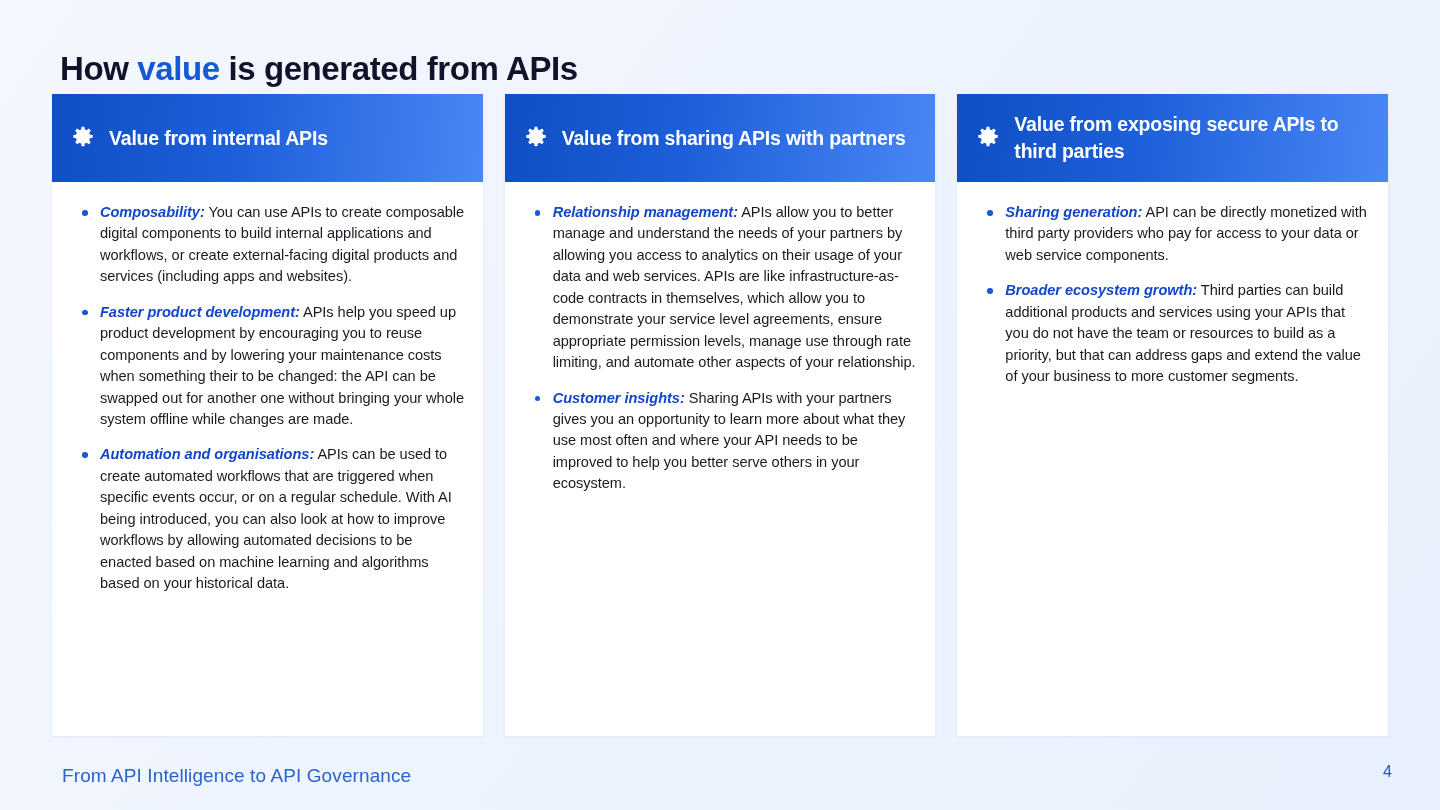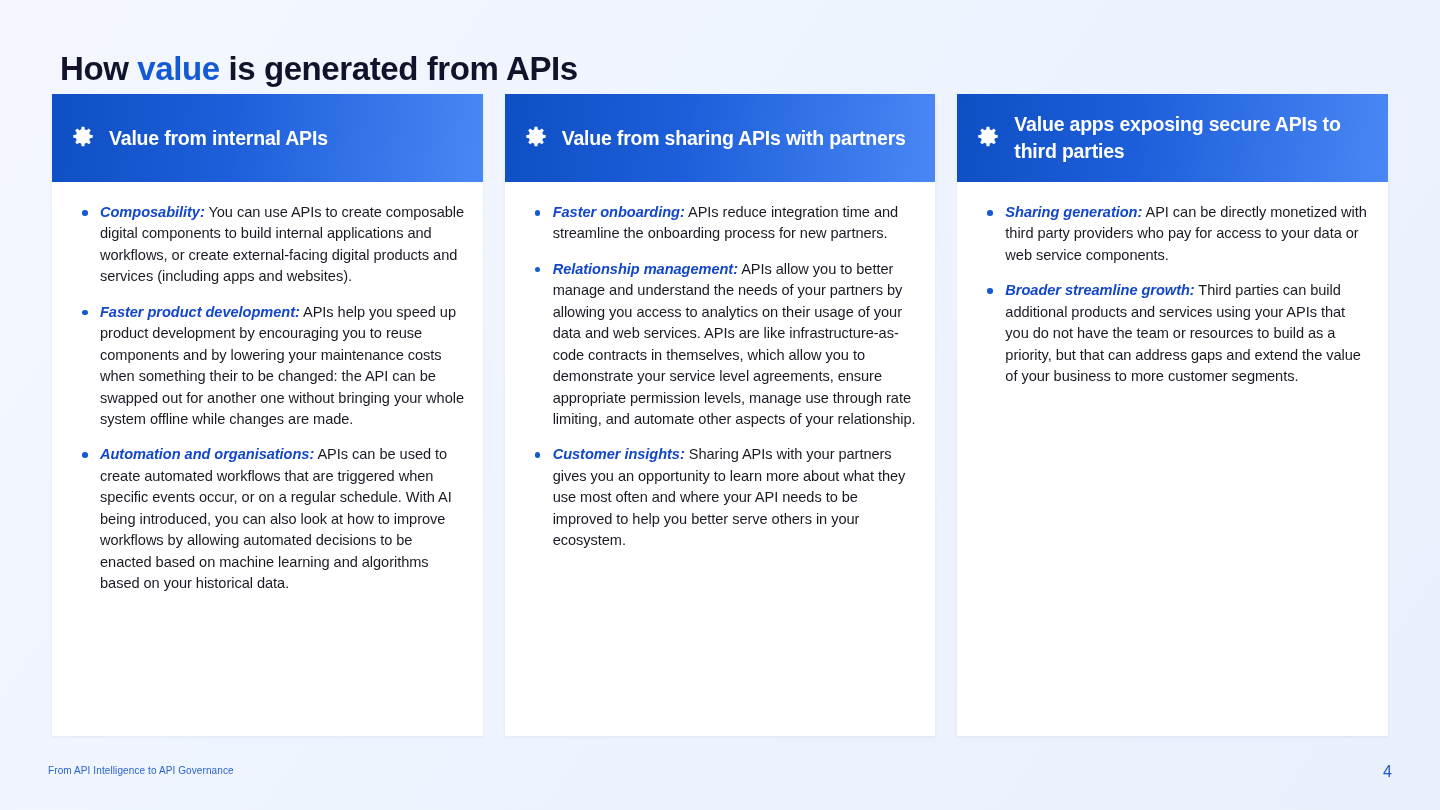--- a/index.html
+++ b/index.html
@@ -113,23 +113,23 @@
   }
   .lead {
     color: #1347c9;
     font-weight: 700;
     font-style: italic;
   }
 
   
   .footer-left {
     position: absolute;
-    left: 48px;
+    left: 62px;
     top: 765px;
-    font-size: 10px;
+    font-size: 19px;
     color: #2a63cf;
     letter-spacing: 0.1px;
   }
   .footer-page {
     position: absolute;
     right: 48px;
     top: 763px;
     font-size: 16px;
     color: #2255c8;
     font-weight: 400;
@@ -168,40 +168,39 @@
           <span style="display: flex; flex: 0 0 auto;">
             <svg class="gear-icon" viewBox="0 0 24 24" aria-hidden="true">
               <path fill="#ffffff" d="M12 8.2a3.8 3.8 0 1 0 0 7.6 3.8 3.8 0 0 0 0-7.6zm0 1.9a1.9 1.9 0 1 1 0 3.8 1.9 1.9 0 0 1 0-3.8z"></path>
               <path fill="#ffffff" d="M10.7 1.6h2.6l.35 2.5a8.6 8.6 0 0 1 1.72.72l2.02-1.5 1.84 1.84-1.5 2.02c.3.54.54 1.12.72 1.72l2.5.35v2.6l-2.5.35a8.6 8.6 0 0 1-.72 1.72l1.5 2.02-1.84 1.84-2.02-1.5c-.54.3-1.12.54-1.72.72l-.35 2.5h-2.6l-.35-2.5a8.6 8.6 0 0 1-1.72-.72l-2.02 1.5-1.84-1.84 1.5-2.02a8.6 8.6 0 0 1-.72-1.72l-2.5-.35v-2.6l2.5-.35c.18-.6.42-1.18.72-1.72l-1.5-2.02 1.84-1.84 2.02 1.5c.54-.3 1.12-.54 1.72-.72l.35-2.5z"></path>
             </svg>
           </span>
           <div class="card-title">Value from sharing APIs with partners</div>
         </div>
         <div class="card-body">
           <ul class="bullets">
-            <li><span class="lead">Faster onboarding:</span><span> APIs reduce integration time and streamline the onboarding process for new partners.</span></li>
             <li><span class="lead">Relationship management:</span><span> APIs allow you to better manage and understand the needs of your partners by allowing you access to analytics on their usage of your data and web services. APIs are like infrastructure-as-code contracts in themselves, which allow you to demonstrate your service level agreements, ensure appropriate permission levels, manage use through rate limiting, and automate other aspects of your relationship.</span></li>
             <li><span class="lead">Customer insights:</span><span> Sharing APIs with your partners gives you an opportunity to learn more about what they use most often and where your API needs to be improved to help you better serve others in your ecosystem.</span></li>
           </ul>
         </div>
       </div>
       <div class="card">
         <div class="card-header">
           <span style="display: flex; flex: 0 0 auto;">
             <svg class="gear-icon" viewBox="0 0 24 24" aria-hidden="true">
               <path fill="#ffffff" d="M12 8.2a3.8 3.8 0 1 0 0 7.6 3.8 3.8 0 0 0 0-7.6zm0 1.9a1.9 1.9 0 1 1 0 3.8 1.9 1.9 0 0 1 0-3.8z"></path>
               <path fill="#ffffff" d="M10.7 1.6h2.6l.35 2.5a8.6 8.6 0 0 1 1.72.72l2.02-1.5 1.84 1.84-1.5 2.02c.3.54.54 1.12.72 1.72l2.5.35v2.6l-2.5.35a8.6 8.6 0 0 1-.72 1.72l1.5 2.02-1.84 1.84-2.02-1.5c-.54.3-1.12.54-1.72.72l-.35 2.5h-2.6l-.35-2.5a8.6 8.6 0 0 1-1.72-.72l-2.02 1.5-1.84-1.84 1.5-2.02a8.6 8.6 0 0 1-.72-1.72l-2.5-.35v-2.6l2.5-.35c.18-.6.42-1.18.72-1.72l-1.5-2.02 1.84-1.84 2.02 1.5c.54-.3 1.12-.54 1.72-.72l.35-2.5z"></path>
             </svg>
           </span>
-          <div class="card-title">Value apps exposing secure APIs to third parties</div>
+          <div class="card-title">Value from exposing secure APIs to third parties</div>
         </div>
         <div class="card-body">
           <ul class="bullets">
             <li><span class="lead">Sharing generation:</span><span> API can be directly monetized with third party providers who pay for access to your data or web service components.</span></li>
-            <li><span class="lead">Broader streamline growth:</span><span> Third parties can build additional products and services using your APIs that you do not have the team or resources to build as a priority, but that can address gaps and extend the value of your business to more customer segments.</span></li>
+            <li><span class="lead">Broader ecosystem growth:</span><span> Third parties can build additional products and services using your APIs that you do not have the team or resources to build as a priority, but that can address gaps and extend the value of your business to more customer segments.</span></li>
           </ul>
         </div>
       </div>
     </div>
 
   <div class="footer-left">From API Intelligence to API Governance</div>
   <div class="footer-page">4</div>
 
 </div>
 

